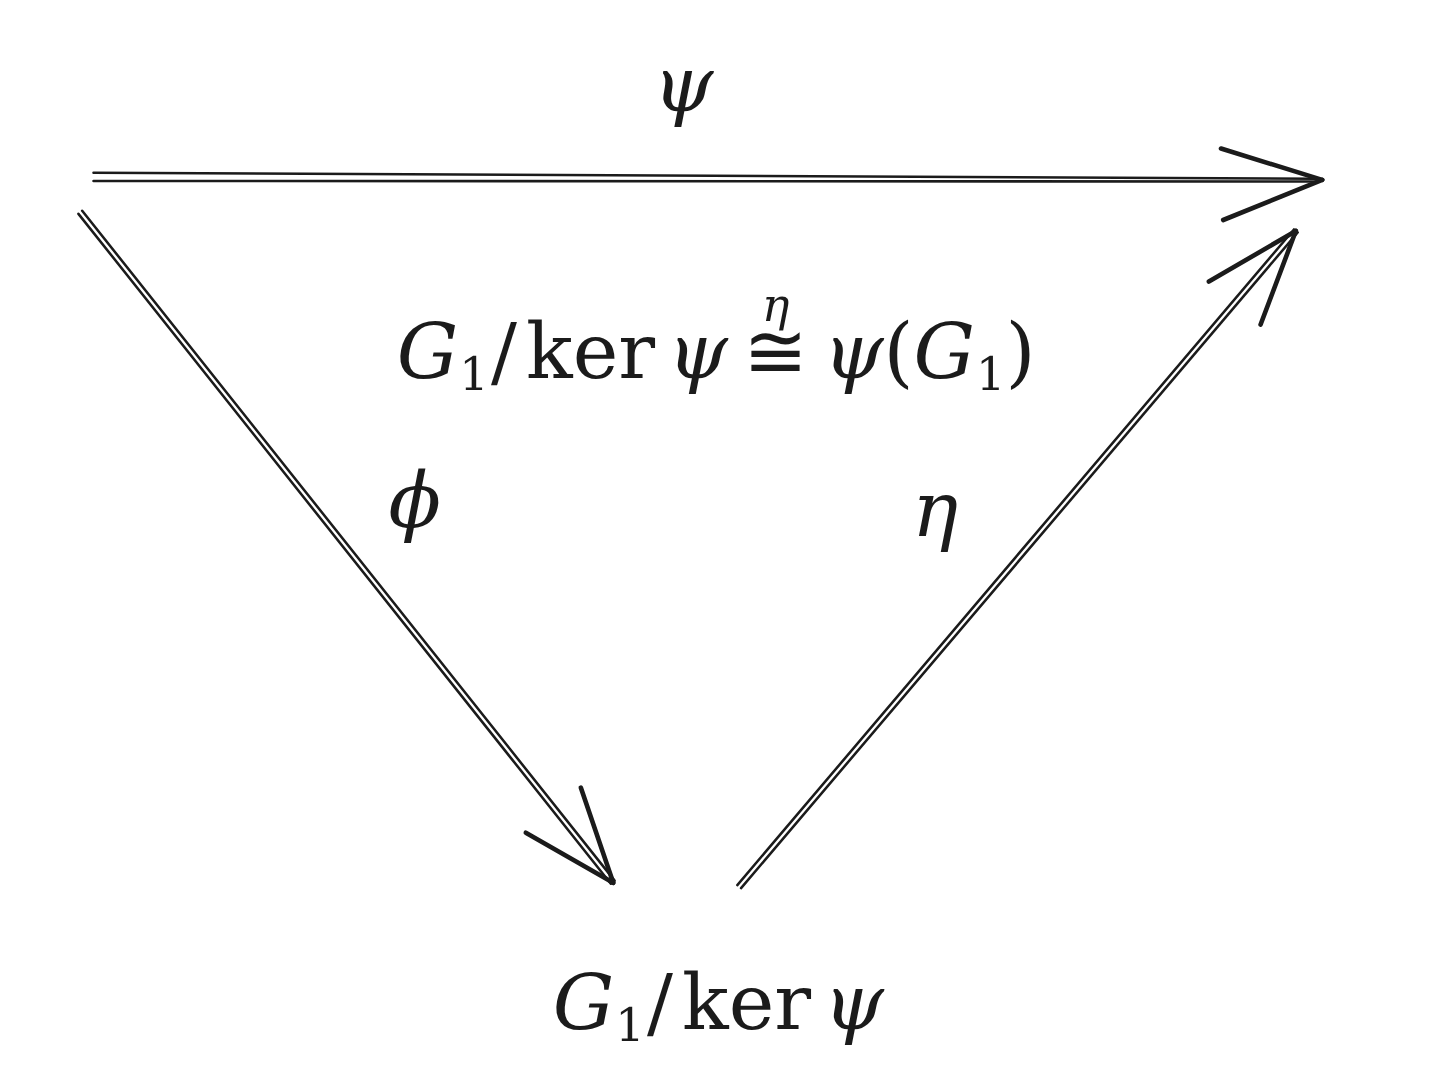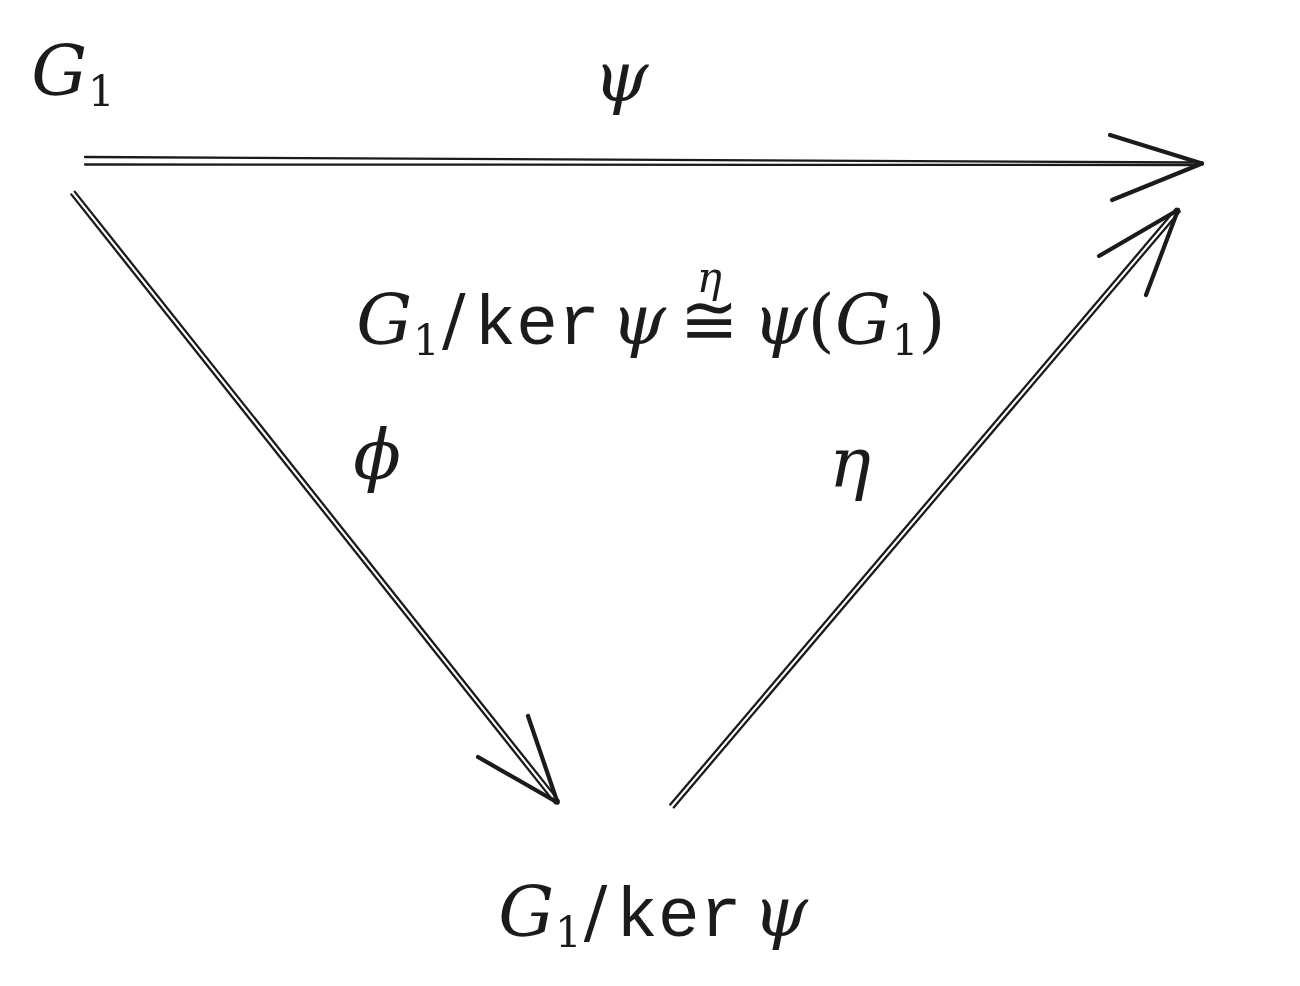--- a/index.html
+++ b/index.html
@@ -24,21 +24,21 @@
   .shaft { stroke-width: 2.3px; stroke-linecap: round; }
   .barb  { stroke-width: 4.2px; stroke-linecap: round; }
   .abs {
     position: absolute;
     transform: translate(-50%, -50%);
     white-space: nowrap;
     line-height: 1;
   }
   .math { font-size: 70px; }
   .it { font-style: italic; }
-  .rm { font-style: normal; font-family: Liberation Mono, monospace; }
+  .rm { font-style: normal; }
   .sub {
     font-size: 0.60em;
     font-style: normal;
     vertical-align: -0.25em;
     margin-left: 0.02em;
   }
   .slash { font-style: normal; margin: 0 0.12em 0 0.03em; }
   .ker { margin-right: 0.16em; }
   .paren { font-style: normal; }
   .cong-stack {
@@ -79,23 +79,20 @@
     </g>
 
     <g>
       <line class="shaft" x1="673.7" y1="807.4" x2="1179.7" y2="211.4" style="stroke: rgb(27, 27, 27);"></line>
       <line class="shaft" x1="670.3" y1="804.6" x2="1176.3" y2="208.6" style="stroke: rgb(27, 27, 27);"></line>
       <line class="barb" x1="1099" y1="256" x2="1178" y2="210" style="stroke: rgb(27, 27, 27);"></line>
       <line class="barb" x1="1146" y1="295" x2="1178" y2="210" style="stroke: rgb(27, 27, 27);"></line>
     </g>
   </svg>
 
-  <div class="abs math" style="left:73px; top:74px;">
-    <span class="it">G</span><span class="sub">1</span>
-  </div>
 
 
   <div class="abs math it" style="left:621px; top:77px;">ψ</div>
 
   <div class="abs math it" style="left:377px; top:455px;">ϕ</div>
 
   <div class="abs math it" style="left:850px; top:463px;">η</div>
 
   <div class="abs math" style="left:651px; top:323px;">
     <span class="it">G</span><span class="sub">1</span><span class="slash">/</span><span class="rm ker">ker</span><span class="it">ψ</span><span class="cong-stack"><span class="cong-over">η</span><span class="cong-glyph">≅</span></span><span class="it">ψ</span><span class="paren">(</span><span class="it">G</span><span class="sub">1</span><span class="paren">)</span>

